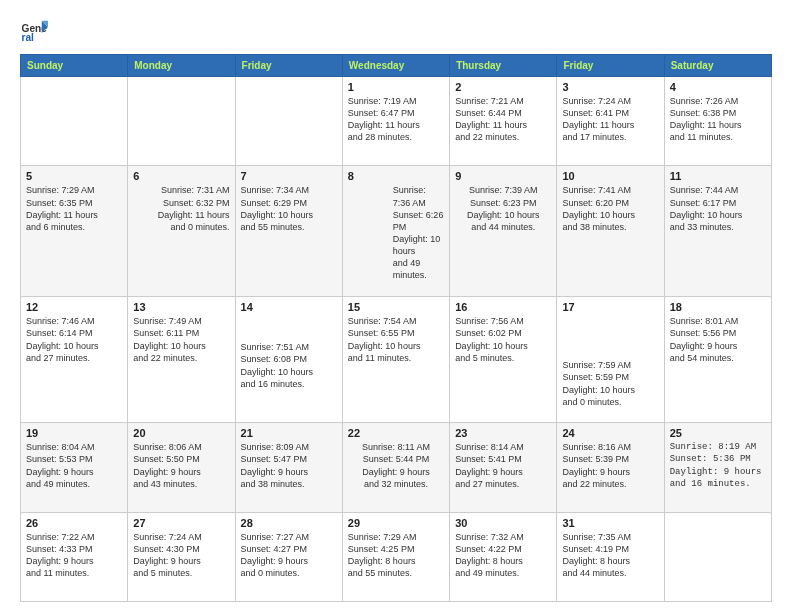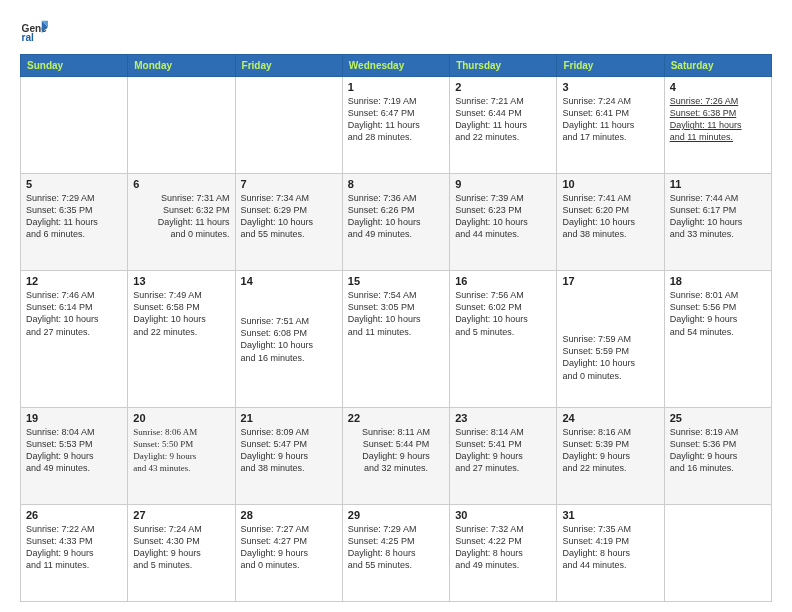--- a/index.html
+++ b/index.html
@@ -157,21 +157,21 @@
           </td>
           <td>
             <div class="day-number">3</div>
             <div class="day-info" style="white-space: pre-line;">Sunrise: 7:24 AM
 Sunset: 6:41 PM
 Daylight: 11 hours
 and 17 minutes.</div>
           </td>
           <td>
             <div class="day-number">4</div>
-            <div class="day-info" style="white-space: pre-line; text-decoration: underline;">Sunrise: 7:26 AM
+            <div class="day-info" style="white-space: pre-line;">Sunrise: 7:26 AM
 Sunset: 6:38 PM
 Daylight: 11 hours
 and 11 minutes.</div>
           </td>
         </tr>
         <tr>
           <td>
             <div class="day-number">5</div>
             <div class="day-info" style="white-space: pre-line;">Sunrise: 7:29 AM
 Sunset: 6:35 PM
@@ -187,28 +187,28 @@
           </td>
           <td>
             <div class="day-number">7</div>
             <div class="day-info" style="white-space: pre-line;">Sunrise: 7:34 AM
 Sunset: 6:29 PM
 Daylight: 10 hours
 and 55 minutes.</div>
           </td>
           <td>
             <div class="day-number">8</div>
-            <div class="day-info" style="white-space: pre-line;">Sunrise: 7:36 AM
+            <div class="day-info" style="white-space: pre-line; margin-left: 45px;">Sunrise: 7:36 AM
 Sunset: 6:26 PM
 Daylight: 10 hours
 and 49 minutes.</div>
           </td>
           <td>
             <div class="day-number">9</div>
-            <div class="day-info" style="white-space: pre-line;">Sunrise: 7:39 AM
+            <div class="day-info" style="white-space: pre-line; text-align: center;">Sunrise: 7:39 AM
 Sunset: 6:23 PM
 Daylight: 10 hours
 and 44 minutes.</div>
           </td>
           <td>
             <div class="day-number">10</div>
             <div class="day-info" style="white-space: pre-line;">Sunrise: 7:41 AM
 Sunset: 6:20 PM
 Daylight: 10 hours
 and 38 minutes.</div>
@@ -225,35 +225,35 @@
           <td>
             <div class="day-number">12</div>
             <div class="day-info" style="white-space: pre-line;">Sunrise: 7:46 AM
 Sunset: 6:14 PM
 Daylight: 10 hours
 and 27 minutes.</div>
           </td>
           <td>
             <div class="day-number">13</div>
             <div class="day-info" style="white-space: pre-line;">Sunrise: 7:49 AM
-Sunset: 6:58 PM
+Sunset: 6:11 PM
 Daylight: 10 hours
 and 22 minutes.</div>
           </td>
           <td>
             <div class="day-number">14</div>
             <div class="day-info" style="white-space: pre-line; margin-top: 28px;">Sunrise: 7:51 AM
 Sunset: 6:08 PM
 Daylight: 10 hours
 and 16 minutes.</div>
           </td>
           <td>
             <div class="day-number">15</div>
             <div class="day-info" style="white-space: pre-line;">Sunrise: 7:54 AM
-Sunset: 3:05 PM
+Sunset: 6:55 PM
 Daylight: 10 hours
 and 11 minutes.</div>
           </td>
           <td>
             <div class="day-number">16</div>
             <div class="day-info" style="white-space: pre-line;">Sunrise: 7:56 AM
 Sunset: 6:02 PM
 Daylight: 10 hours
 and 5 minutes.</div>
           </td>
@@ -275,21 +275,21 @@
         <tr>
           <td>
             <div class="day-number">19</div>
             <div class="day-info" style="white-space: pre-line;">Sunrise: 8:04 AM
 Sunset: 5:53 PM
 Daylight: 9 hours
 and 49 minutes.</div>
           </td>
           <td>
             <div class="day-number">20</div>
-            <div class="day-info" style="white-space: pre-line; font-family: Liberation Serif, serif;">Sunrise: 8:06 AM
+            <div class="day-info" style="white-space: pre-line;">Sunrise: 8:06 AM
 Sunset: 5:50 PM
 Daylight: 9 hours
 and 43 minutes.</div>
           </td>
           <td>
             <div class="day-number">21</div>
             <div class="day-info" style="white-space: pre-line;">Sunrise: 8:09 AM
 Sunset: 5:47 PM
 Daylight: 9 hours
 and 38 minutes.</div>
@@ -310,21 +310,21 @@
           </td>
           <td>
             <div class="day-number">24</div>
             <div class="day-info" style="white-space: pre-line;">Sunrise: 8:16 AM
 Sunset: 5:39 PM
 Daylight: 9 hours
 and 22 minutes.</div>
           </td>
           <td>
             <div class="day-number">25</div>
-            <div class="day-info" style="white-space: pre-line;">Sunrise: 8:19 AM
+            <div class="day-info" style="white-space: pre-line; font-family: Liberation Mono, monospace;">Sunrise: 8:19 AM
 Sunset: 5:36 PM
 Daylight: 9 hours
 and 16 minutes.</div>
           </td>
         </tr>
         <tr>
           <td>
             <div class="day-number">26</div>
             <div class="day-info" style="white-space: pre-line;">Sunrise: 7:22 AM
 Sunset: 4:33 PM

